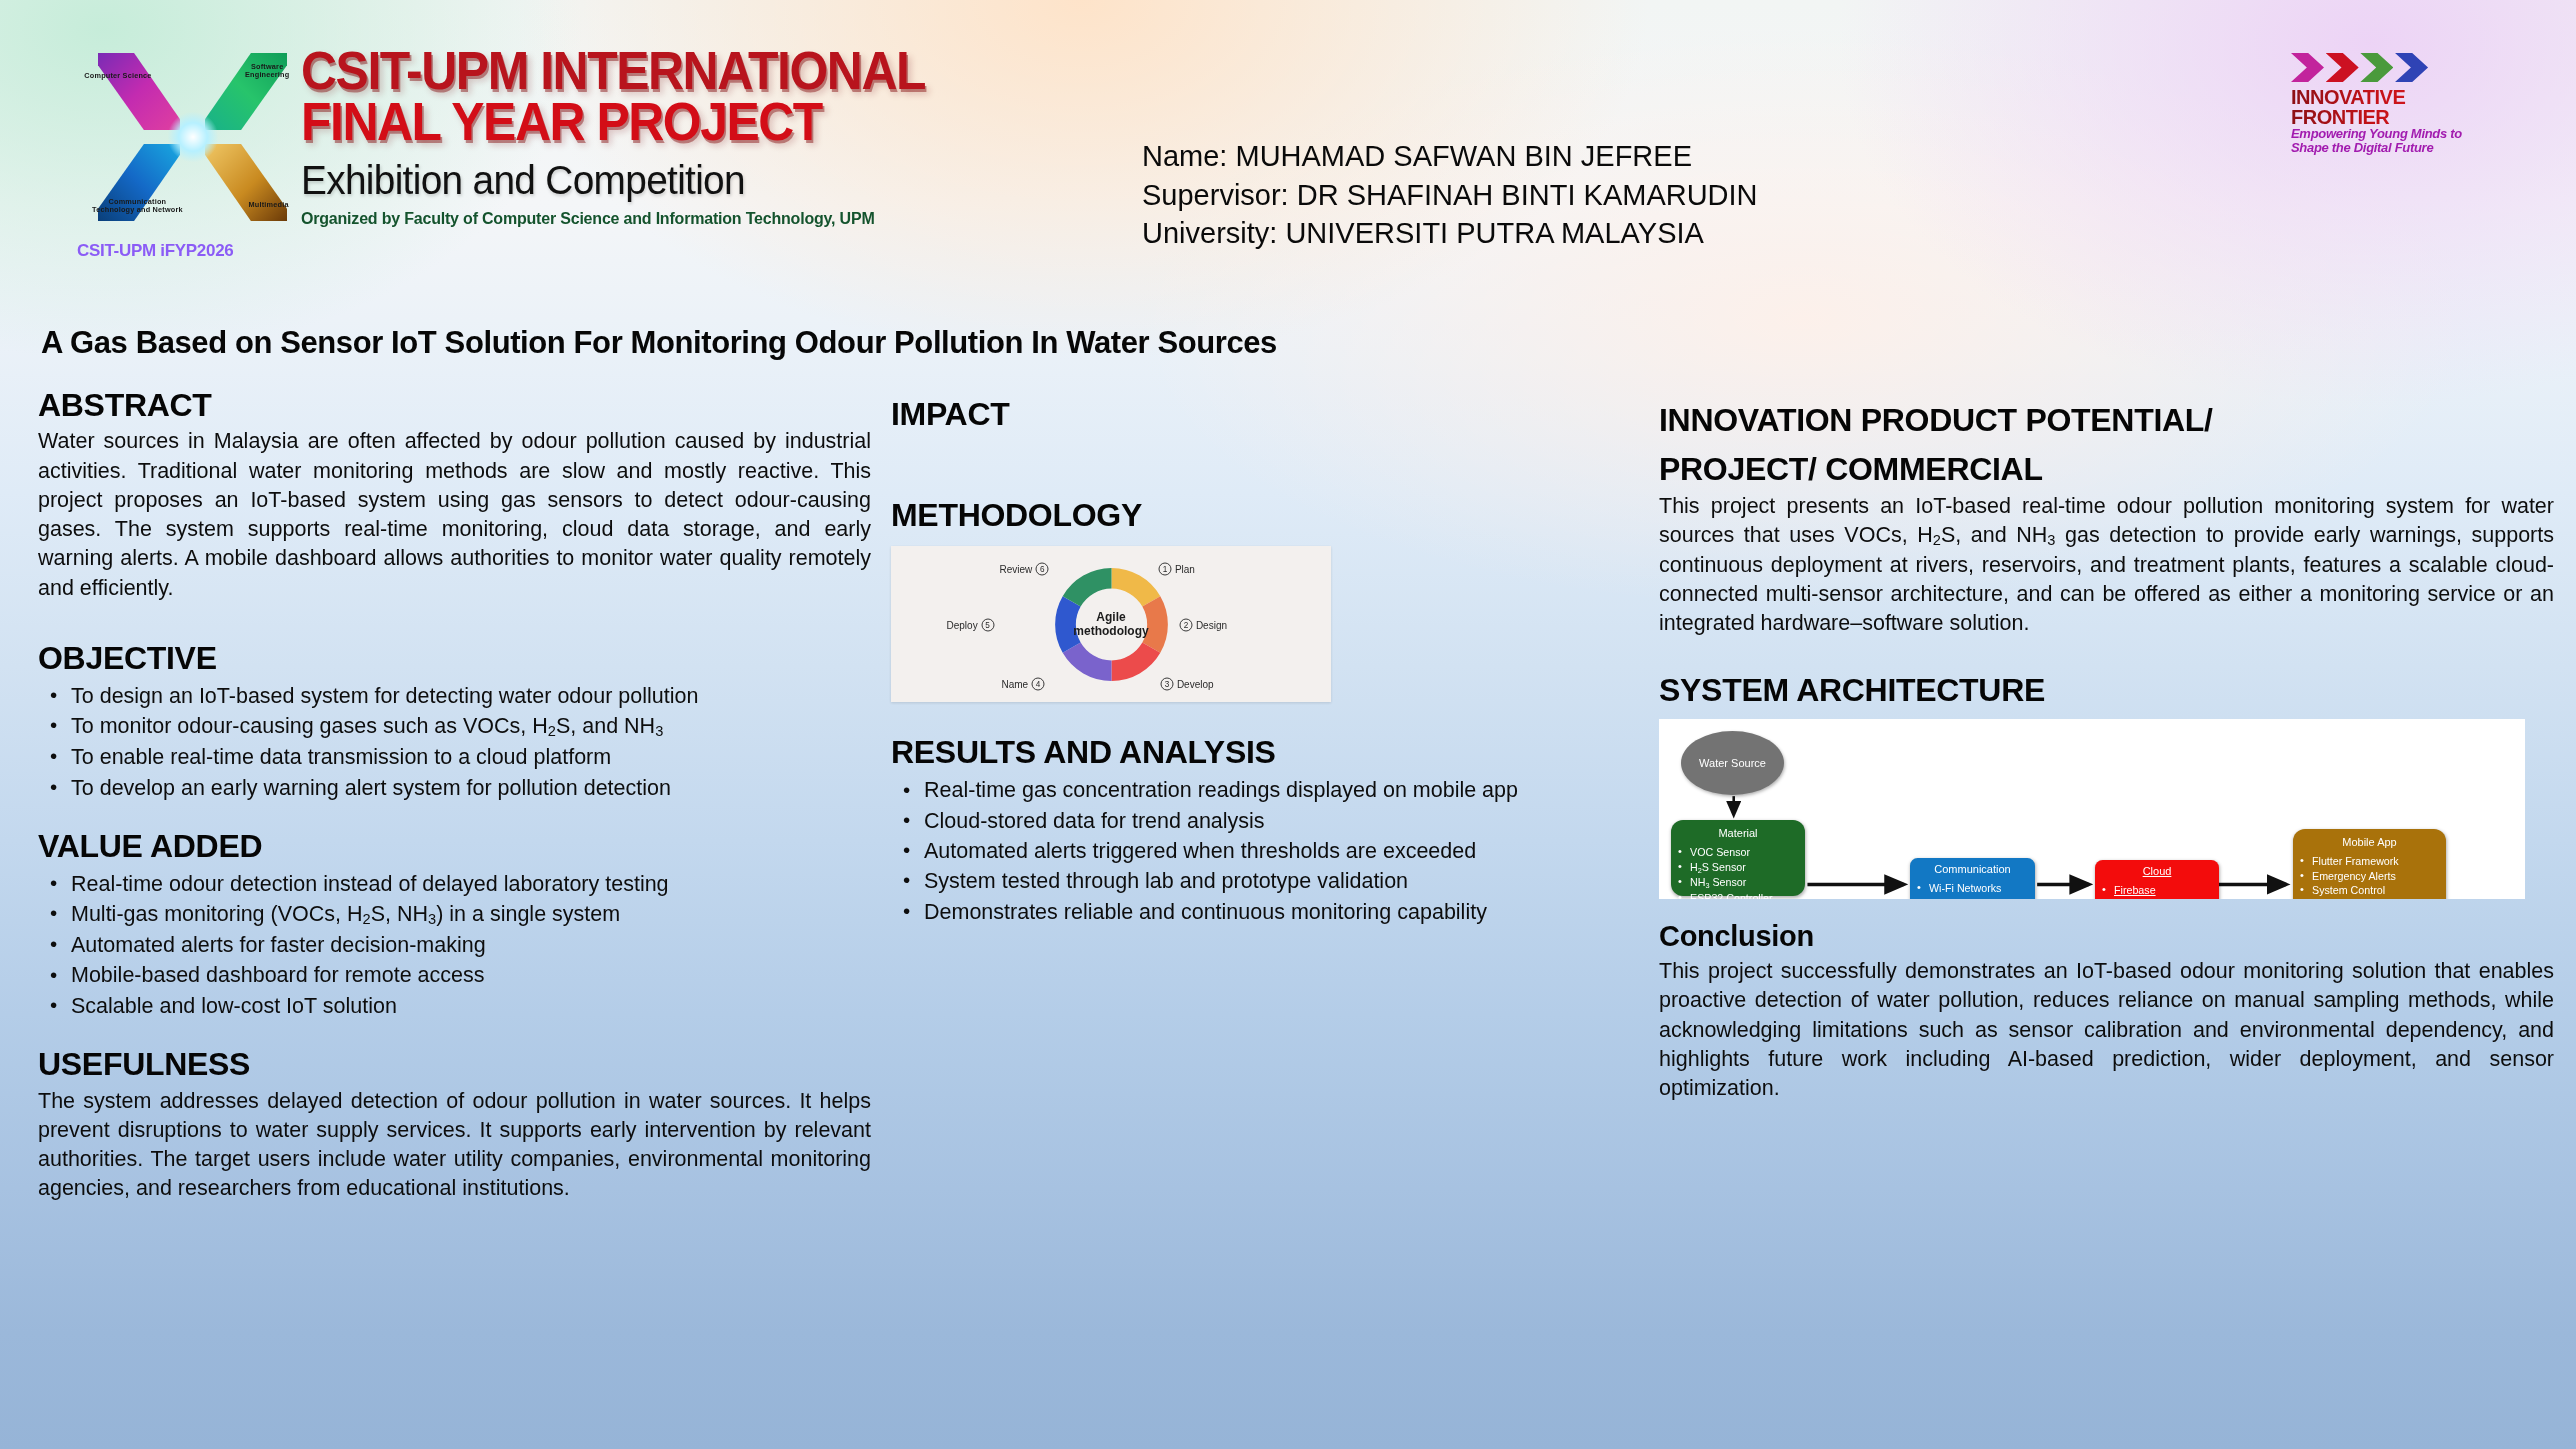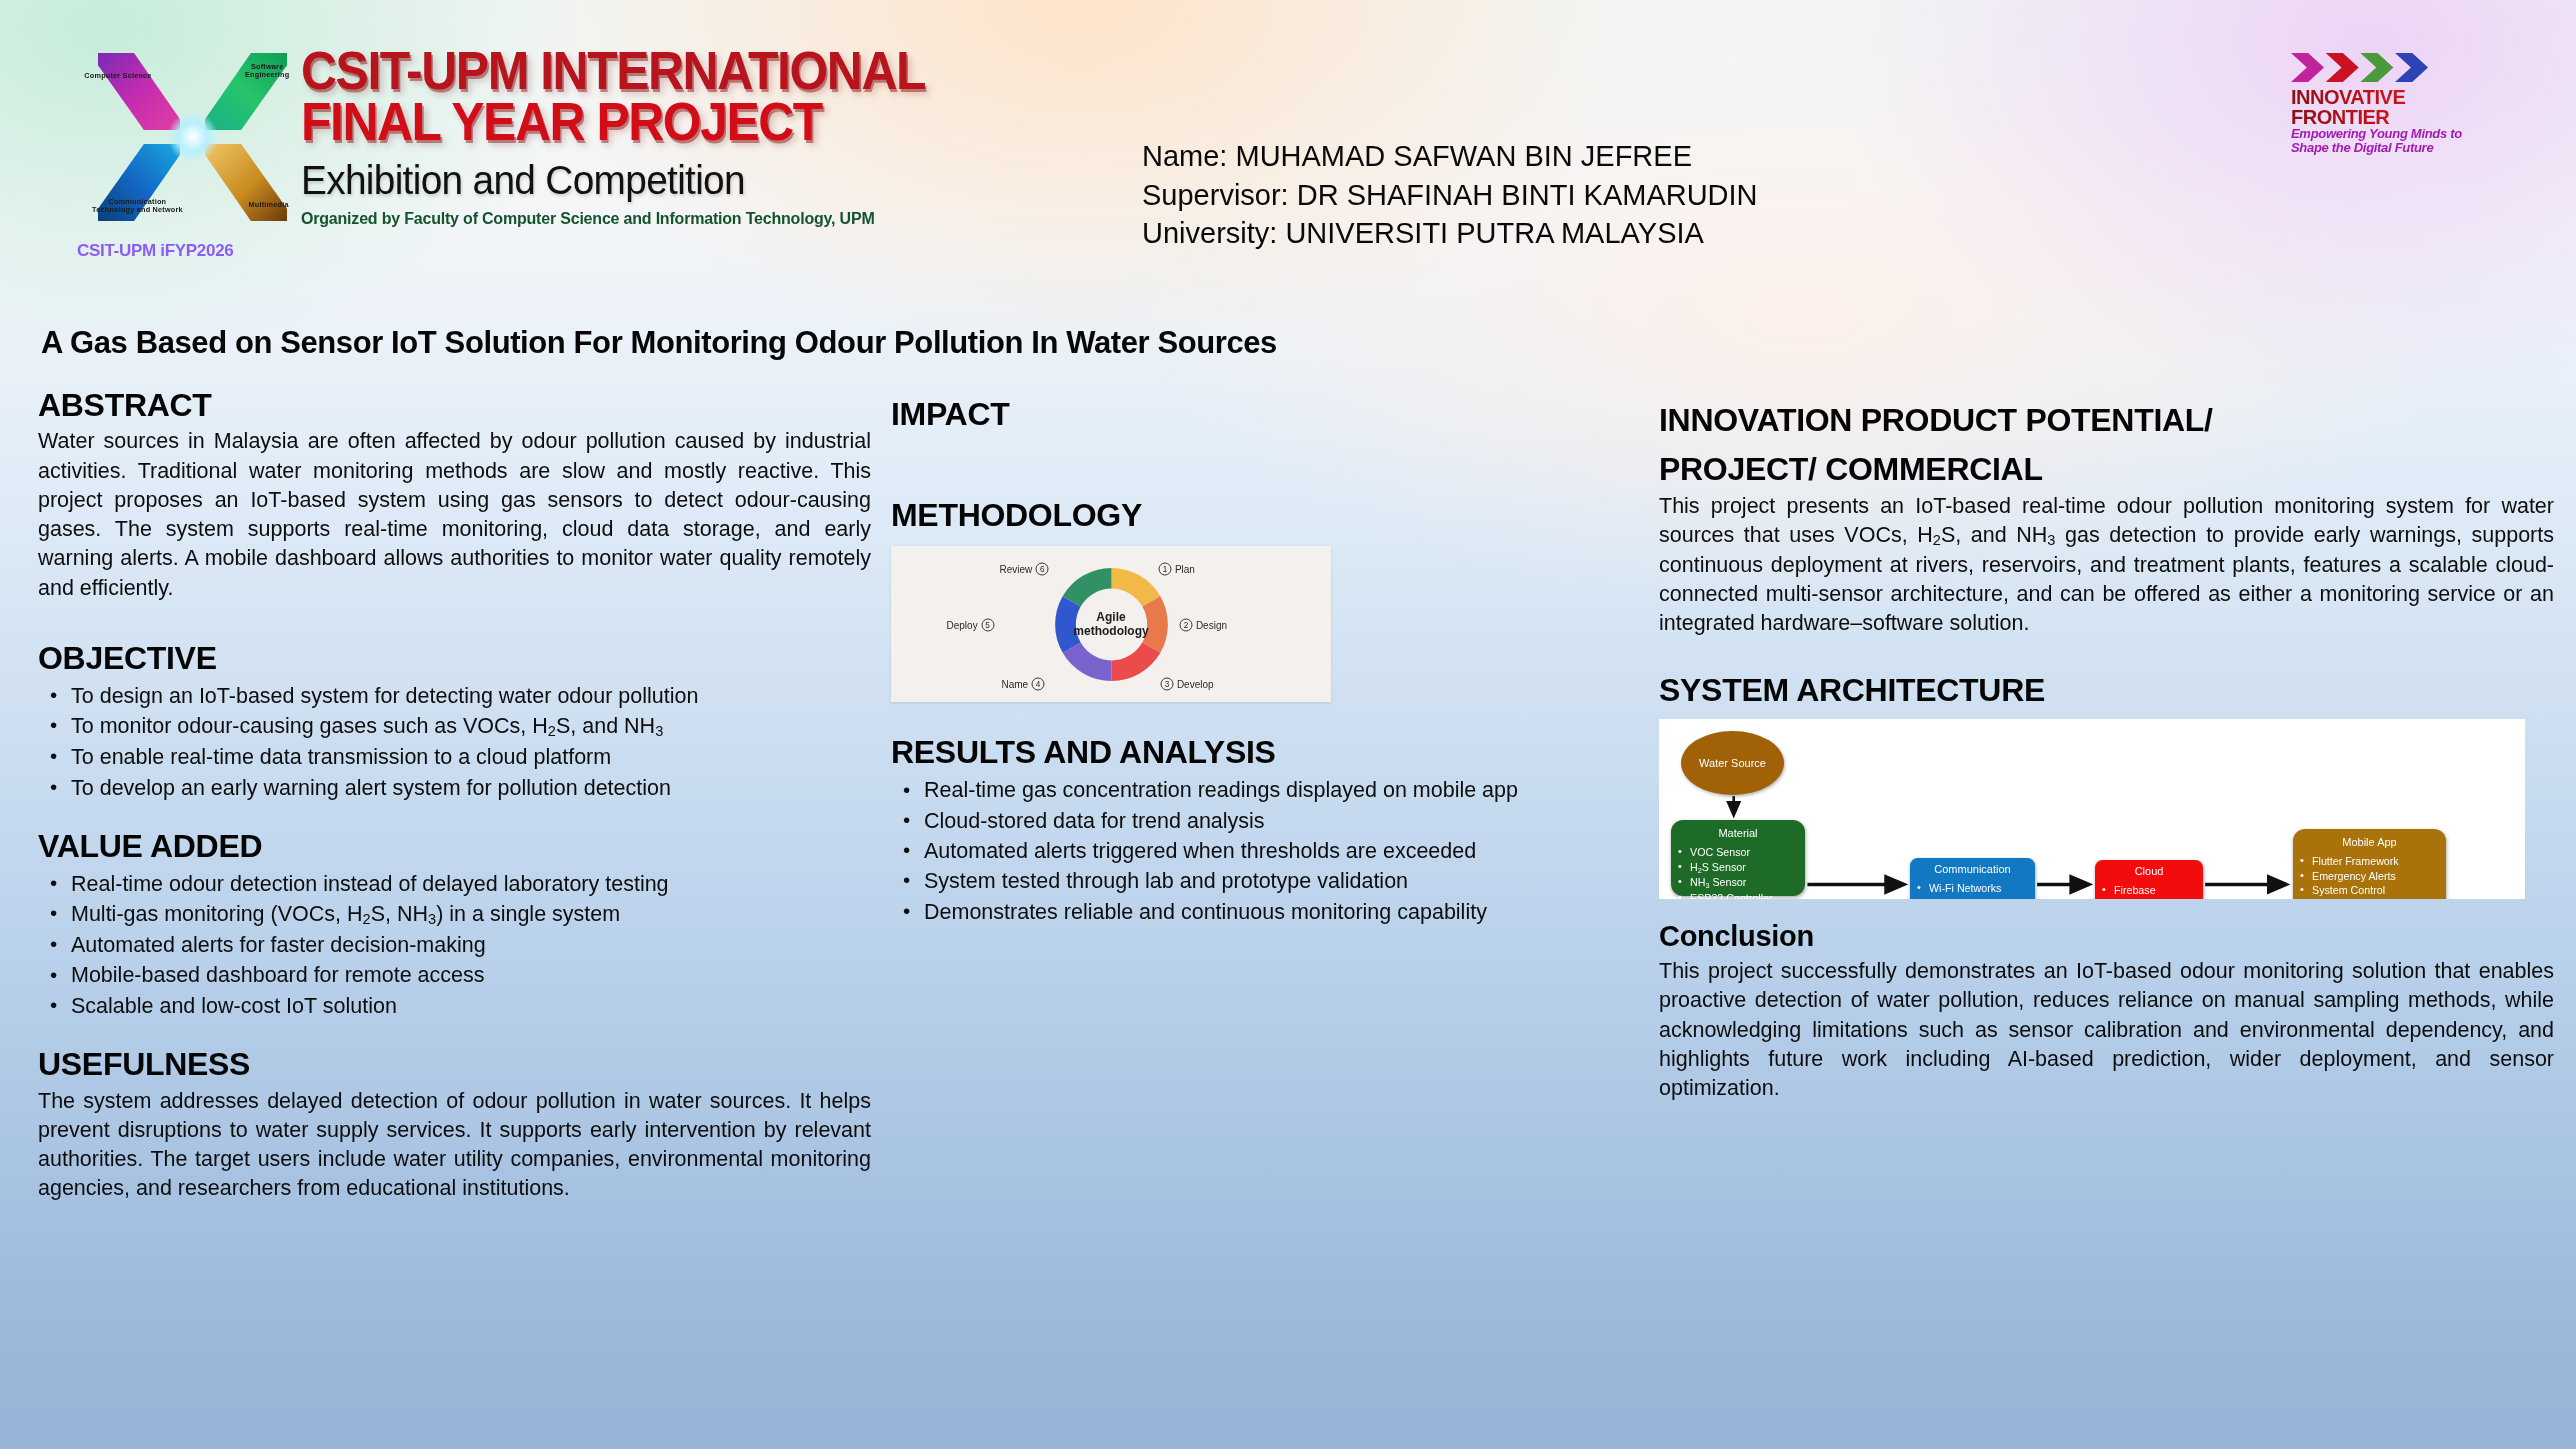--- a/index.html
+++ b/index.html
@@ -113,25 +113,25 @@
   #lbl-deploy  { left:50px;  top:72px; }
   #lbl-review  { left:103px; top:15.5px; }
 
   
   #arch-img { position:relative; margin-top:12px; width:866px; height:180px; background:#ffffff; overflow:hidden; }
   .node { position:absolute; color:#fff; text-align:center; box-shadow:0.9px 1.7px 3.4px rgba(0,0,0,0.3); }
   .node .nt { font-size:11px; font-weight:500; }
   .node ul { list-style:none; margin-top:6px; text-align:left; }
   .node ul li { position:relative; padding-left:19px; font-size:10.7px; line-height:1.38; white-space:nowrap; }
   .node ul li::before { content:"•"; position:absolute; left:6.9px; top:-0.9px; font-size:11px; }
-  #n-water { left:22px; top:12px; width:103px; height:64px; border-radius:50%; background:#a16207;
+  #n-water { left:22px; top:12px; width:103px; height:64px; border-radius:50%; background:#737373;
              display:flex; align-items:center; justify-content:center; }
   #n-material { left:12px; top:101px; width:134px; height:76px; border-radius:12px; background:#1e6b27; padding:6.9px 0 0 0; }
   #n-comm { left:251px; top:139px; width:125px; height:53px; border-radius:7.7px; background:#1278c4; padding:5.2px 0 0 0; }
-  #n-cloud { left:436px; top:141px; width:108px; height:48px; border-radius:7.7px; background:#f30c0c; padding:5.2px 0 0 0; }
+  #n-cloud { left:436px; top:141px; width:124px; height:48px; border-radius:7.7px; background:#f30c0c; padding:5.2px 0 0 0;text-decoration:underline; }
   #n-mobile { left:634px; top:110px; width:153px; height:86px; border-radius:12px; background:#a9720b; padding:6.9px 0 0 0; }
   .arrow-svg { position:absolute; left:0; top:0; width:866px; height:180px; pointer-events:none; }
 </style>
 </head>
 <body>
 
 <div id="header">
 
   <div id="csit-logo">
     <div class="xmark">

